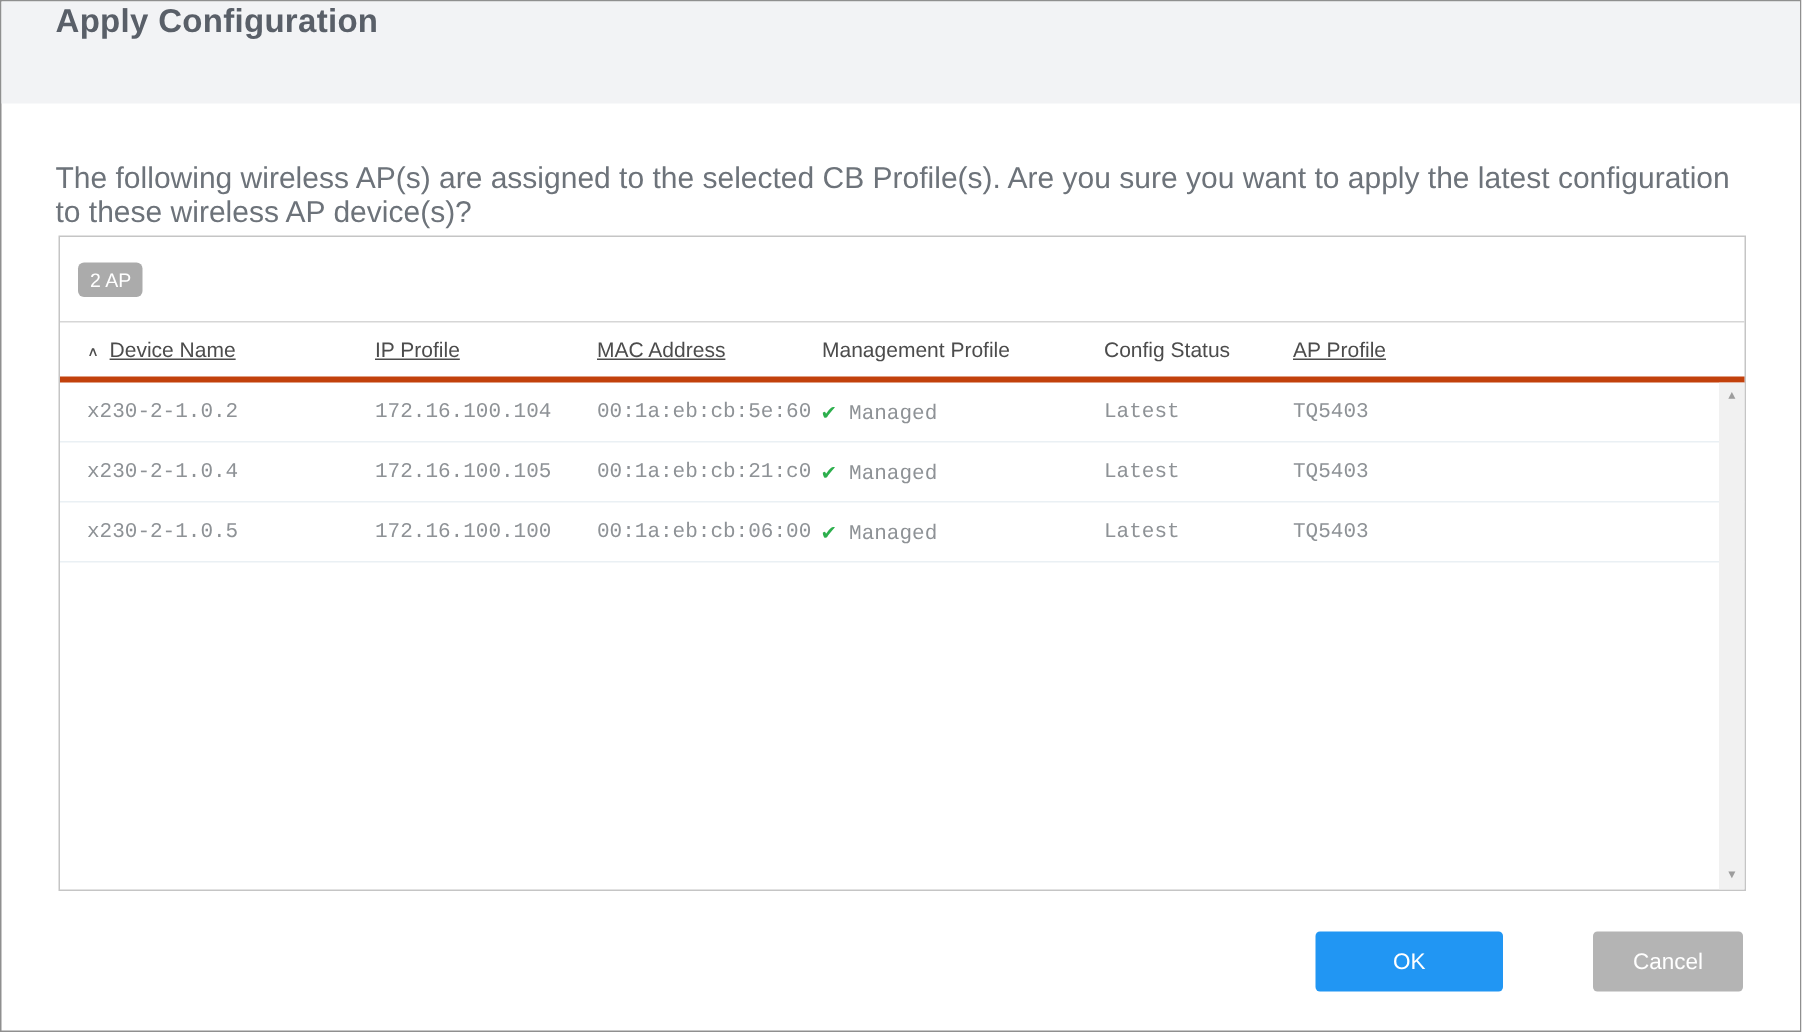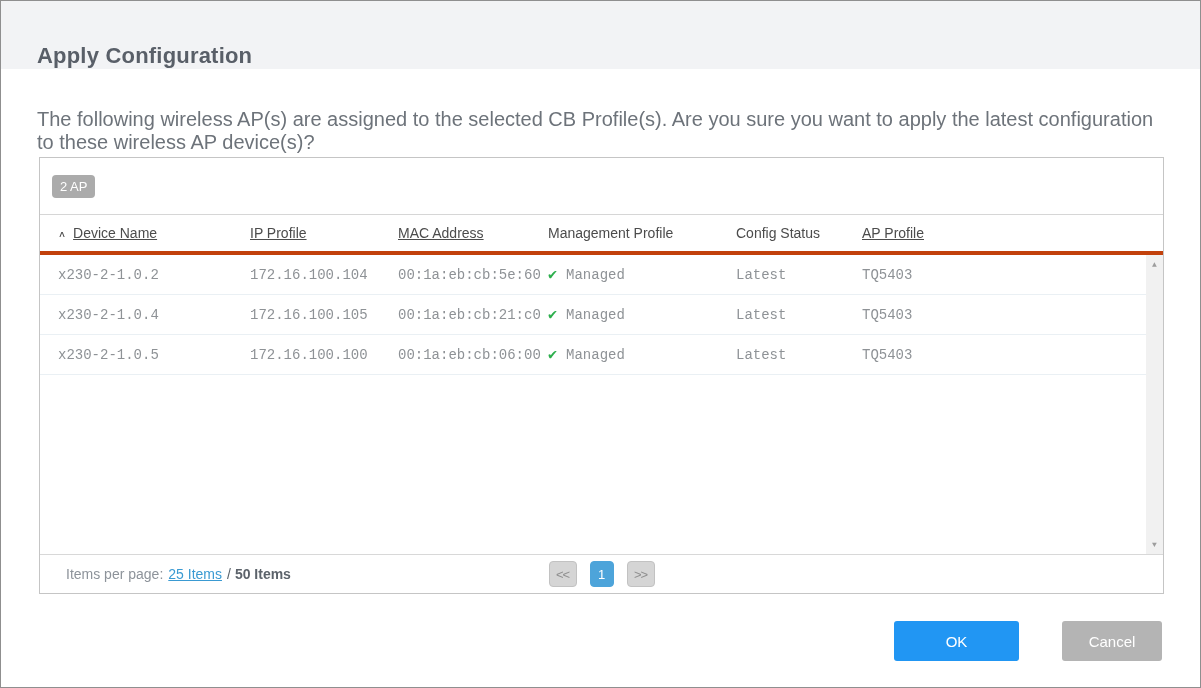--- a/index.html
+++ b/index.html
@@ -13,21 +13,21 @@
     width: 1201px;
     height: 688px;
     background: #ffffff;
     border: 1px solid #8f8f8f;
   }
   
   .dialog-header {
     height: 68px;
     background: #f2f3f5;
     display: flex;
-    align-items: flex-end;
+    align-items: flex-start;
     padding-left: 36px;
   }
   .dialog-title {
     font-size: 22px;
     font-weight: 700;
     color: #595f68;
     letter-spacing: 0.2px;
   }
   
   .message {
@@ -179,21 +179,21 @@
     justify-content: center;
     cursor: pointer;
     letter-spacing: 0;
   }
   
   .actions {
     position: absolute;
     right: 38px;
     bottom: 26px;
     display: flex;
-    gap: 13px;
+    gap: 30px;
   }
   .btn {
     height: 40px;
     border: none;
     border-radius: 3px;
     color: #ffffff;
     font-size: 15px;
     font-family: "Liberation Sans", sans-serif;
     cursor: pointer;
   }
@@ -271,32 +271,20 @@
     </div>
     <div class="td">Latest</div>
     <div class="td">TQ5403</div>
   </div>
 <div class="scrollbar">
         <div class="scroll-arrow up">▲</div>
         <div class="scroll-arrow down">▼</div>
       </div>
     </div>
 
-    <div class="tfoot">
-      <span class="items-label">Items per page:</span>
-      <span class="page-size-link">25 Items</span>
-      <span class="sep">/</span>
-      <span class="total-label">50 Items</span>
-
-      <div class="pager">
-        <div class="pg-btn">&lt;&lt;</div>
-        <div class="pg-current">1</div>
-        <div class="pg-btn">&gt;&gt;</div>
-      </div>
-    </div>
 
   </div>
 
   <div class="actions">
     <button class="btn btn-ok">OK</button>
     <button class="btn btn-cancel">Cancel</button>
   </div>
 
 </div>
 

